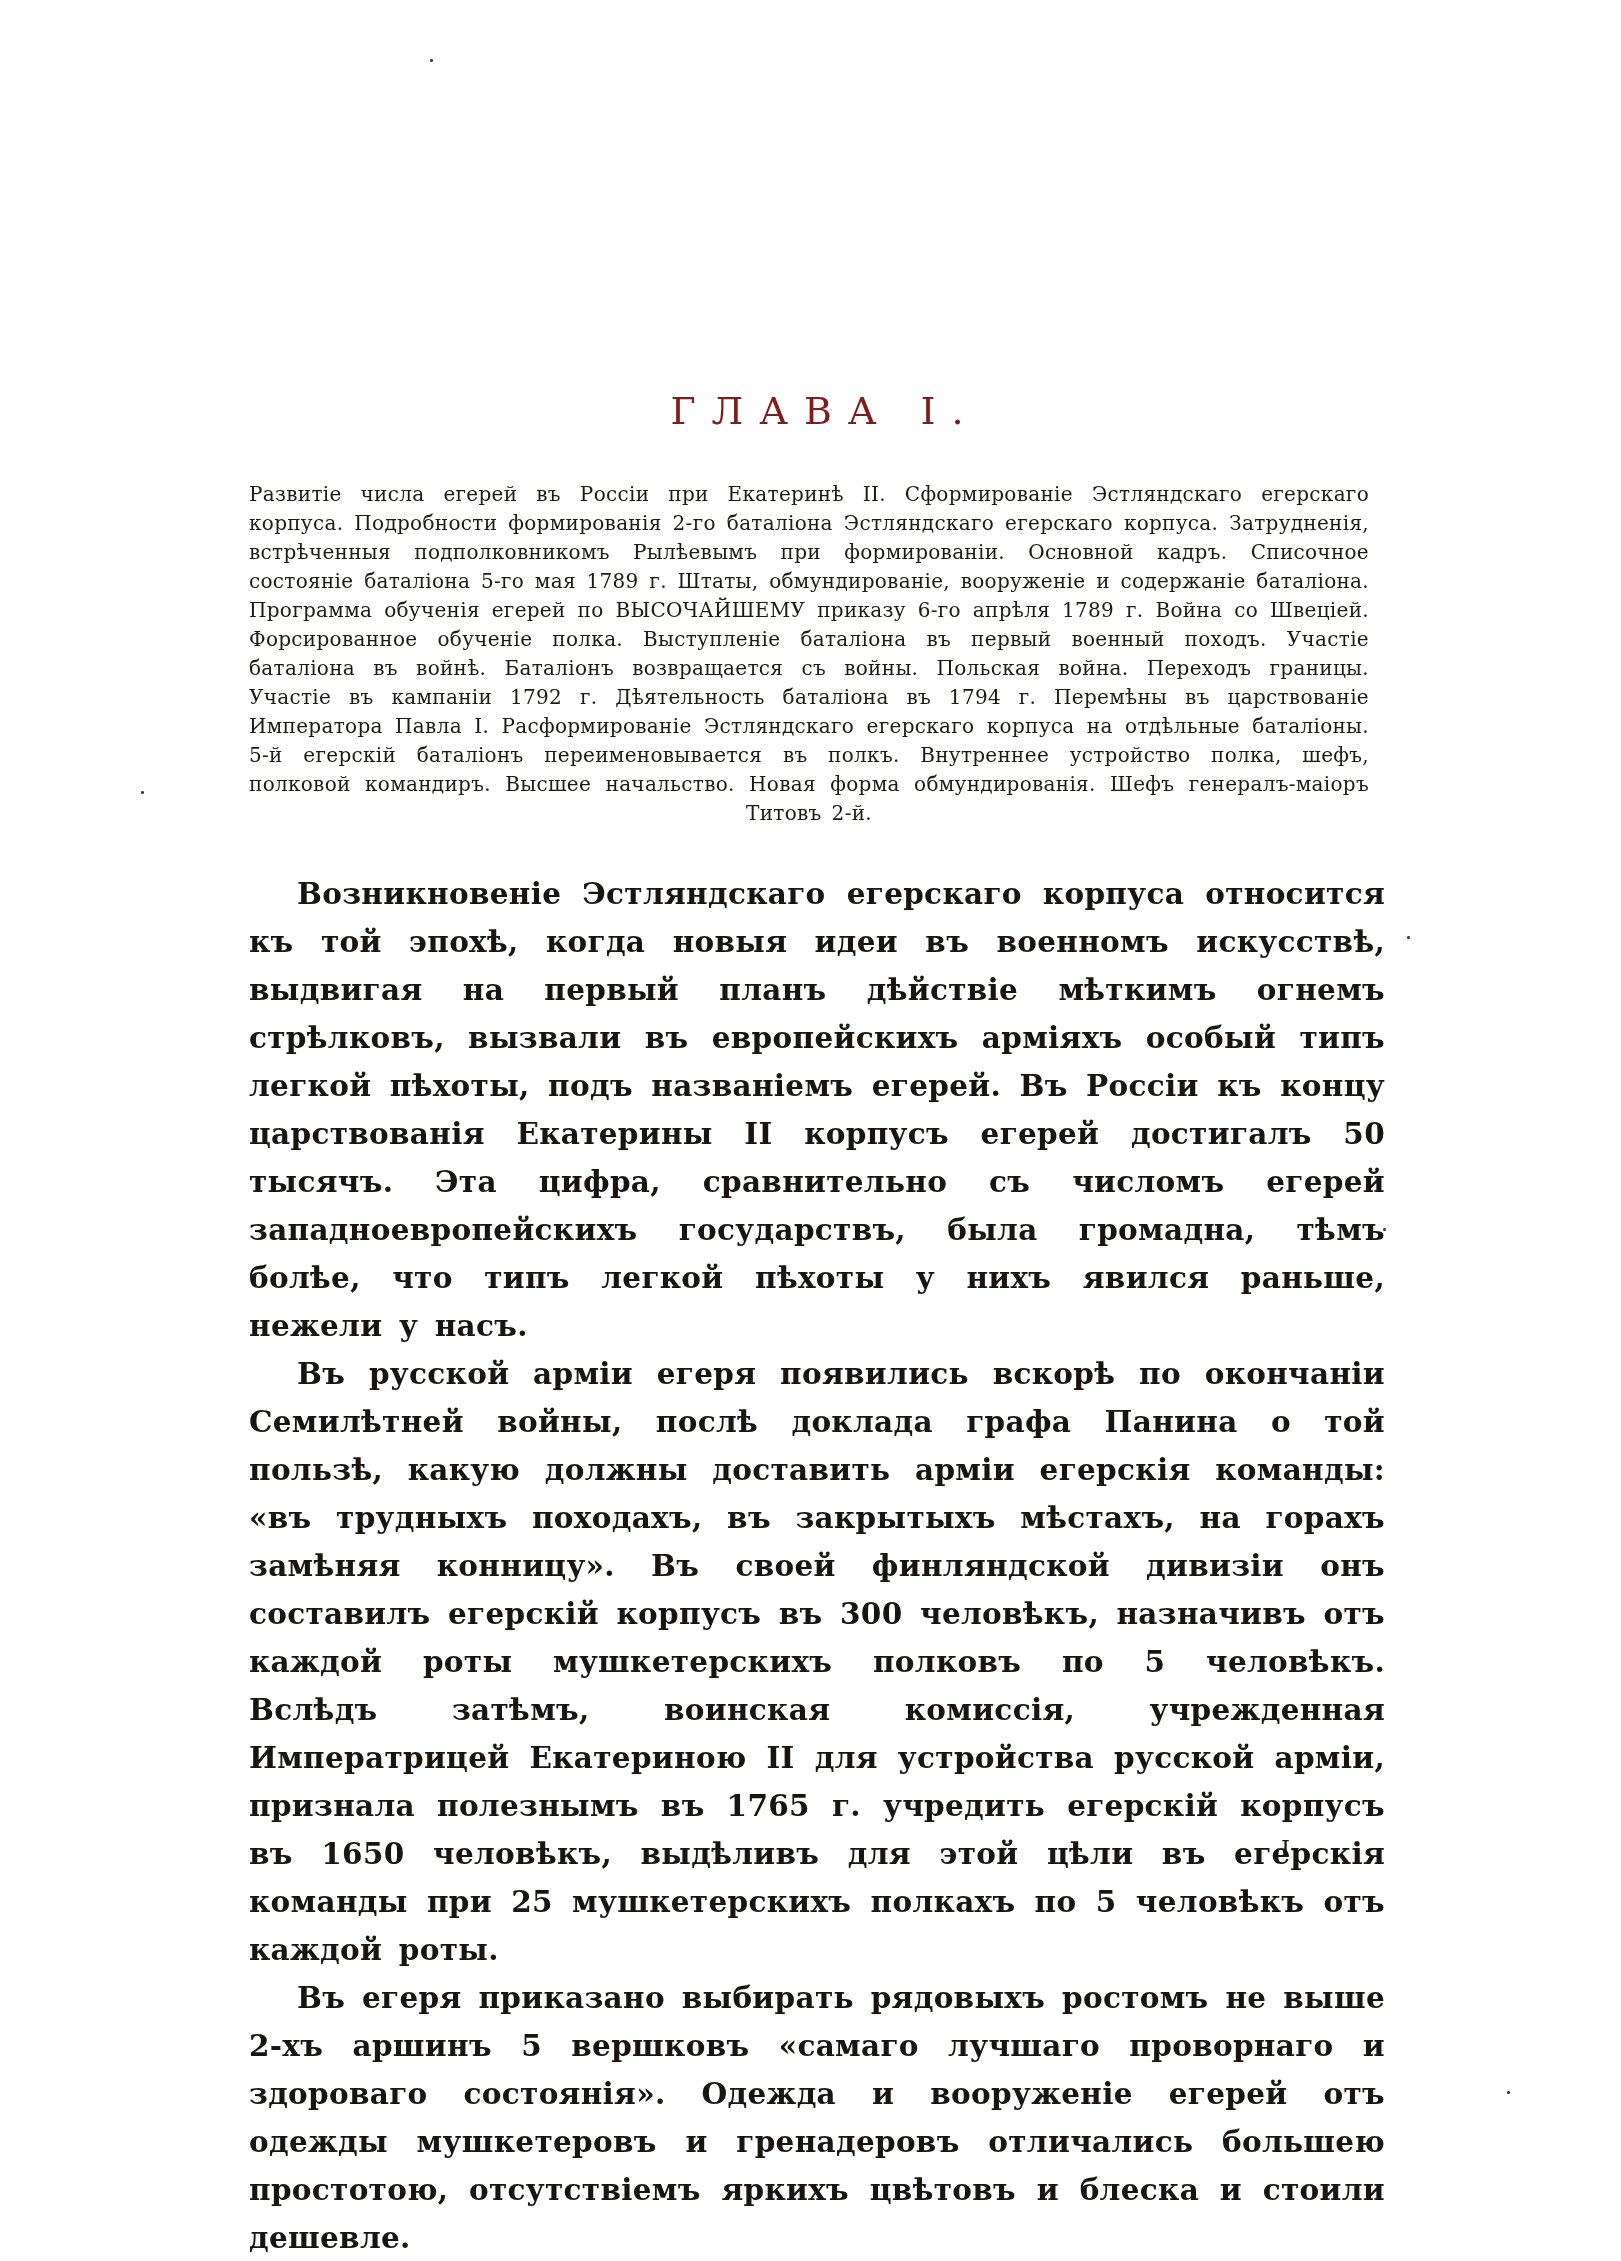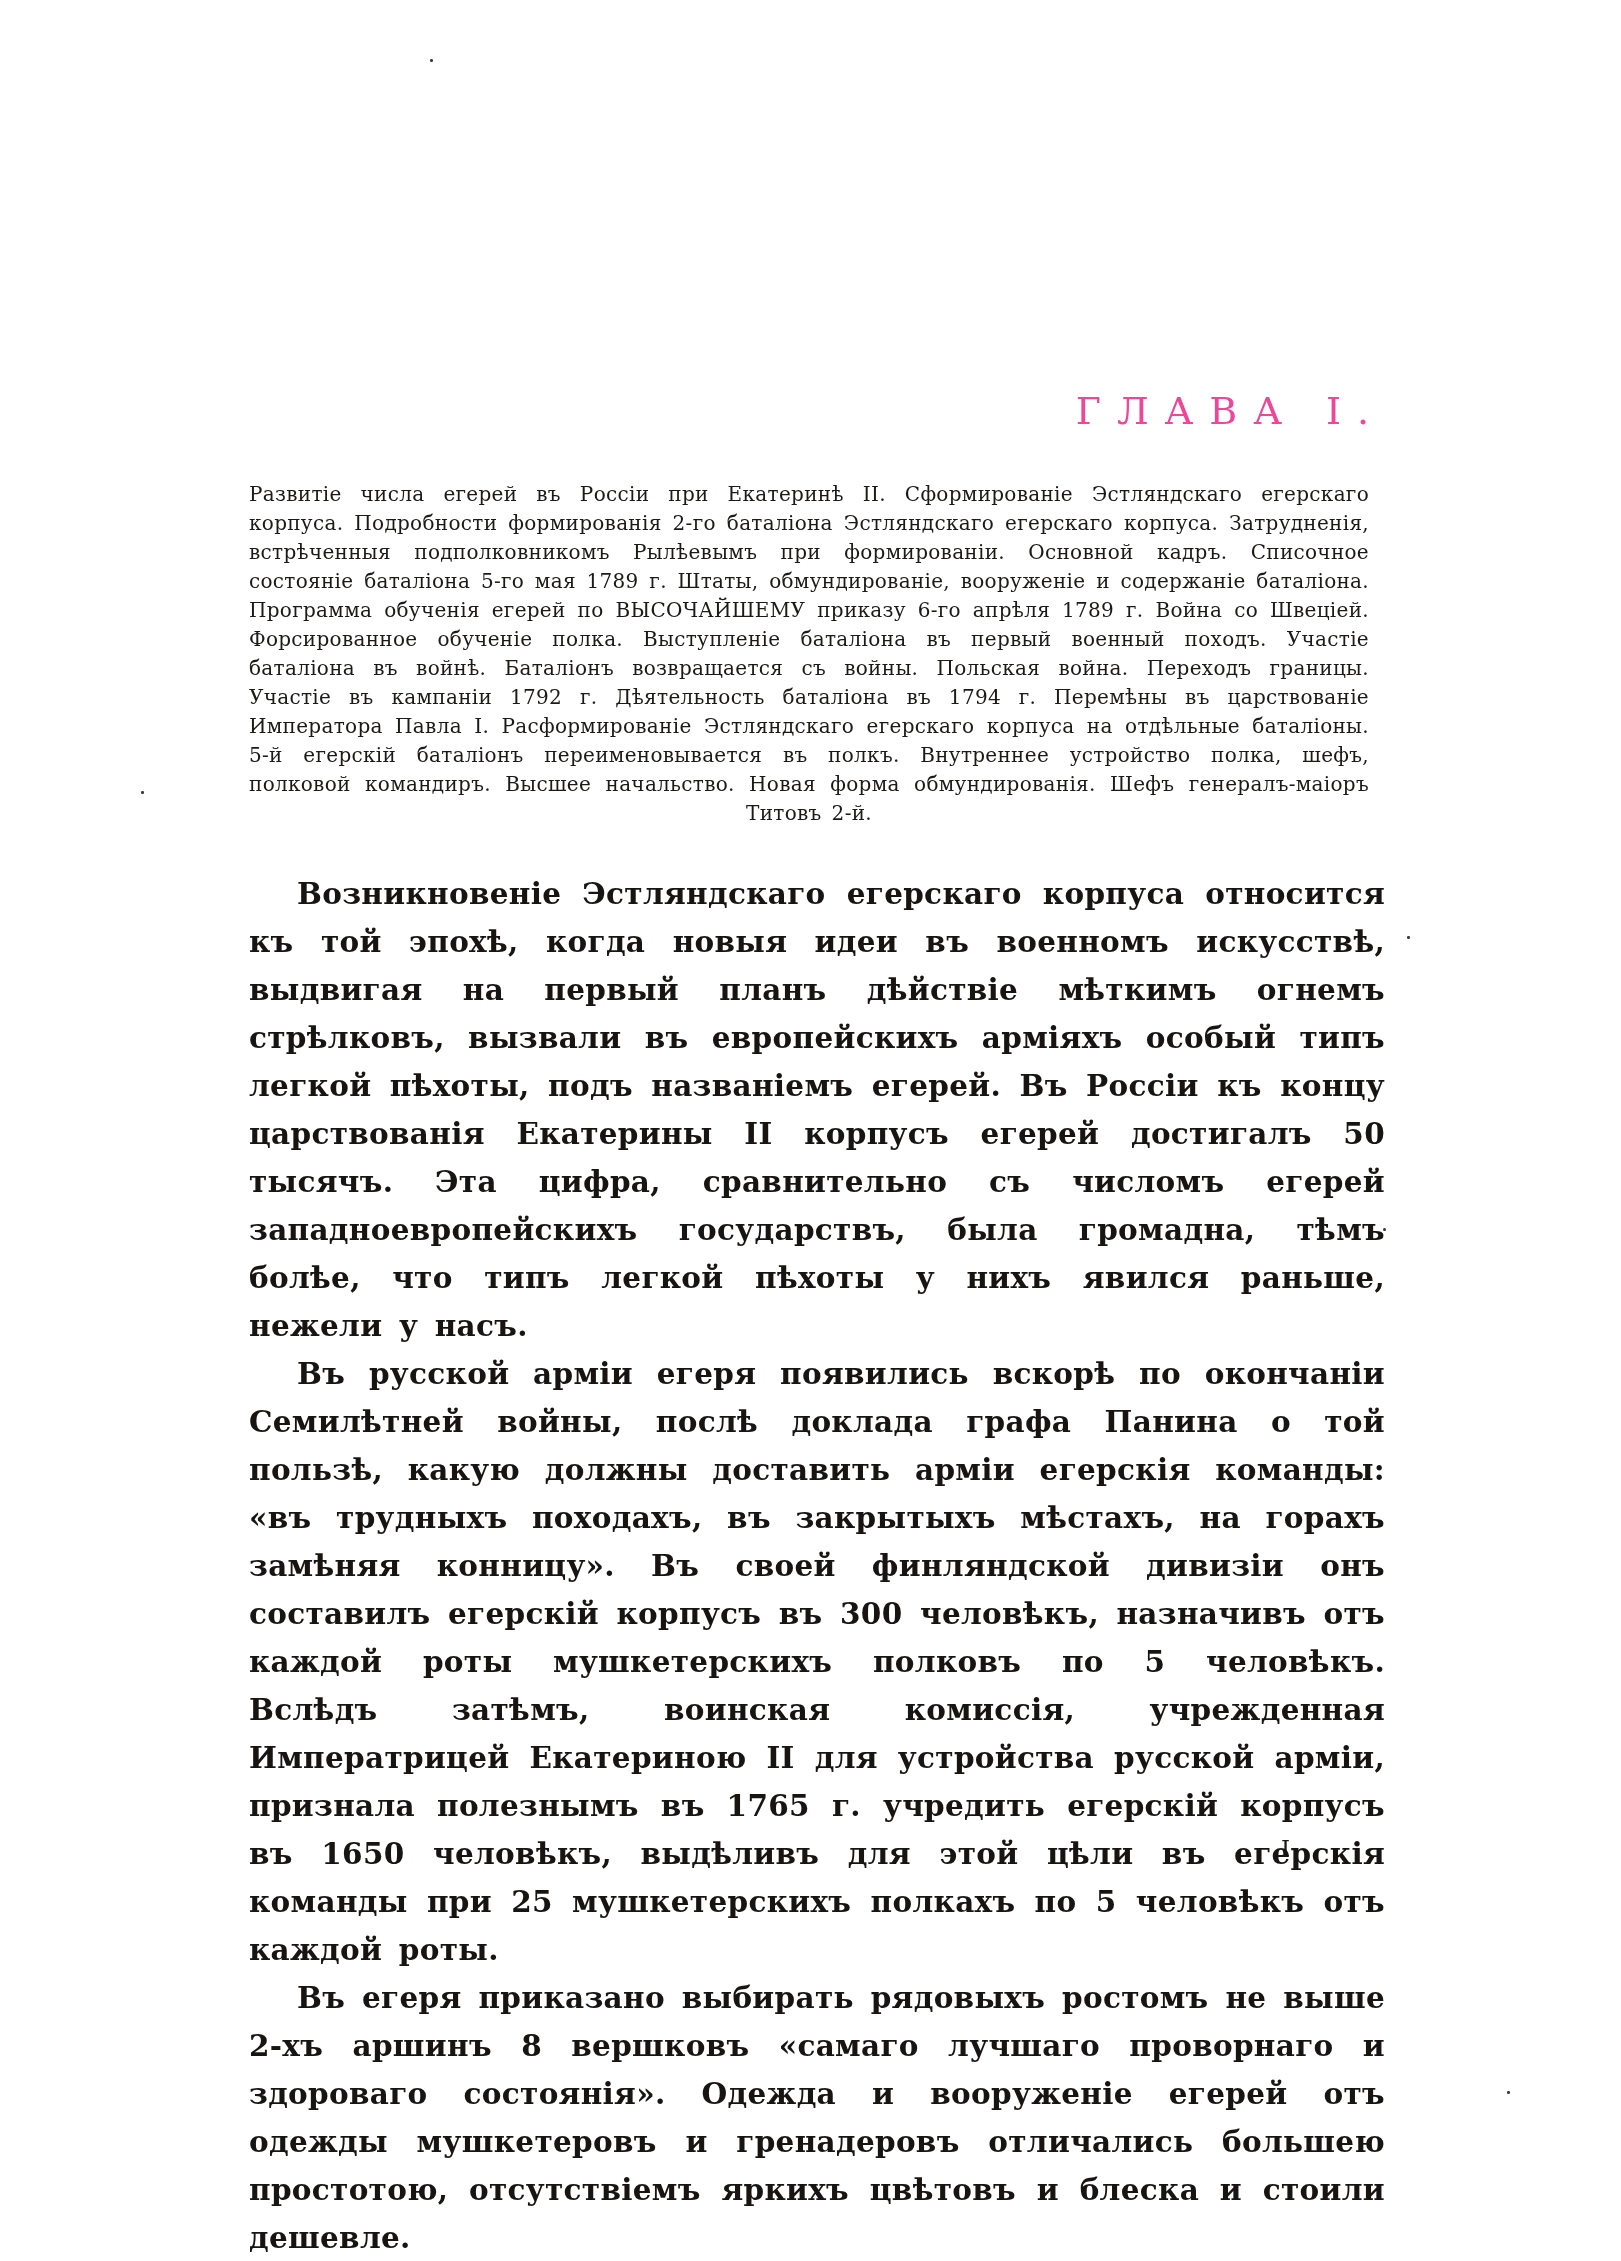--- a/index.html
+++ b/index.html
@@ -17,26 +17,26 @@
     overflow: hidden;
   }
   .content {
     position: absolute;
     left: 249px;
     top: 389px;
     width: 1136px;
   }
   .chapter-title {
     margin: 0 0 47px 0;
-    text-align: right;
+    text-align: center;
     font-size: 38px;
     font-weight: normal;
     letter-spacing: 0.42em;
     text-indent: 0.42em; 
-    color: #ec4899;
+    color: #7f1d1d;
   }
   .chapter-summary {
     margin: 0 16px 42px 0;
     font-size: 20px;
     line-height: 29px;
     text-align: justify;
     text-align-last: center;
     word-spacing: 3.4px;
     letter-spacing: 0.3px;
     color: #1c1916;
@@ -69,21 +69,21 @@
 
   <div class="content">
 
     <h1 class="chapter-title">ГЛАВА I.</h1>
 
     <div class="chapter-summary">Развитіе числа егерей въ Россіи при Екатеринѣ II. Сформированіе Эстляндскаго егерскаго корпуса. Подробности формированія 2-го баталіона Эстляндскаго егерскаго корпуса. Затрудненія, встрѣченныя подполковникомъ Рылѣевымъ при формированіи. Основной кадръ. Списочное состояніе баталіона 5-го мая 1789 г. Штаты, обмундированіе, вооруженіе и содержаніе баталіона. Программа обученія егерей по ВЫСОЧАЙШЕМУ приказу 6-го апрѣля 1789 г. Война со Швеціей. Форсированное обученіе полка. Выступленіе баталіона въ первый военный походъ. Участіе баталіона въ войнѣ. Баталіонъ возвращается съ войны. Польская война. Переходъ границы. Участіе въ кампаніи 1792 г. Дѣятельность баталіона въ 1794 г. Перемѣны въ царствованіе Императора Павла I. Расформированіе Эстляндскаго егерскаго корпуса на отдѣльные баталіоны. 5-й егерскій баталіонъ переименовывается въ полкъ. Внутреннее устройство полка, шефъ, полковой командиръ. Высшее начальство. Новая форма обмундированія. Шефъ генералъ-маіоръ Титовъ 2-й.</div>
 
     <div class="body-text">
       <p>Возникновеніе Эстляндскаго егерскаго корпуса относится къ той эпохѣ, когда новыя идеи въ военномъ искусствѣ, выдвигая на первый планъ дѣйствіе мѣткимъ огнемъ стрѣлковъ, вызвали въ европейскихъ арміяхъ особый типъ легкой пѣхоты, подъ названіемъ егерей. Въ Россіи къ концу царствованія Екатерины II корпусъ егерей достигалъ 50 тысячъ. Эта цифра, сравнительно съ числомъ егерей западноевропейскихъ государствъ, была громадна, тѣмъ болѣе, что типъ легкой пѣхоты у нихъ явился раньше, нежели у насъ.</p>
       <p>Въ русской арміи егеря появились вскорѣ по окончаніи Семилѣтней войны, послѣ доклада графа Панина о той пользѣ, какую должны доставить арміи егерскія команды: «въ трудныхъ походахъ, въ закрытыхъ мѣстахъ, на горахъ замѣняя конницу». Въ своей финляндской дивизіи онъ составилъ егерскій корпусъ въ 300 человѣкъ, назначивъ отъ каждой роты мушкетерскихъ полковъ по 5 человѣкъ. Вслѣдъ затѣмъ, воинская комиссія, учрежденная Императрицей Екатериною II для устройства русской арміи, признала полезнымъ въ 1765 г. учредить егерскій корпусъ въ 1650 человѣкъ, выдѣливъ для этой цѣли въ егерскія команды при 25 мушкетерскихъ полкахъ по 5 человѣкъ отъ каждой роты.</p>
-      <p>Въ егеря приказано выбирать рядовыхъ ростомъ не выше 2-хъ аршинъ 8 вершковъ «самаго лучшаго проворнаго и здороваго состоянія». Одежда и вооруженіе егерей отъ одежды мушкетеровъ и гренадеровъ отличались большею простотою, отсутствіемъ яркихъ цвѣтовъ и блеска и стоили дешевле.</p>
+      <p>Въ егеря приказано выбирать рядовыхъ ростомъ не выше 2-хъ аршинъ 5 вершковъ «самаго лучшаго проворнаго и здороваго состоянія». Одежда и вооруженіе егерей отъ одежды мушкетеровъ и гренадеровъ отличались большею простотою, отсутствіемъ яркихъ цвѣтовъ и блеска и стоили дешевле.</p>
     </div>
 
   </div>
 
   <div class="signature-mark">I</div>
 
   <div class="speck" style="left:430px; top:59px; width:2.7px; height:2.7px;"></div>
   <div class="speck" style="left:1407px; top:936px; width:2.7px; height:2.7px;"></div>
   <div class="speck" style="left:1383px; top:1228px; width:2.7px; height:3.4px;"></div>
   <div class="speck" style="left:141px; top:791px; width:2.7px; height:2.7px;"></div>

